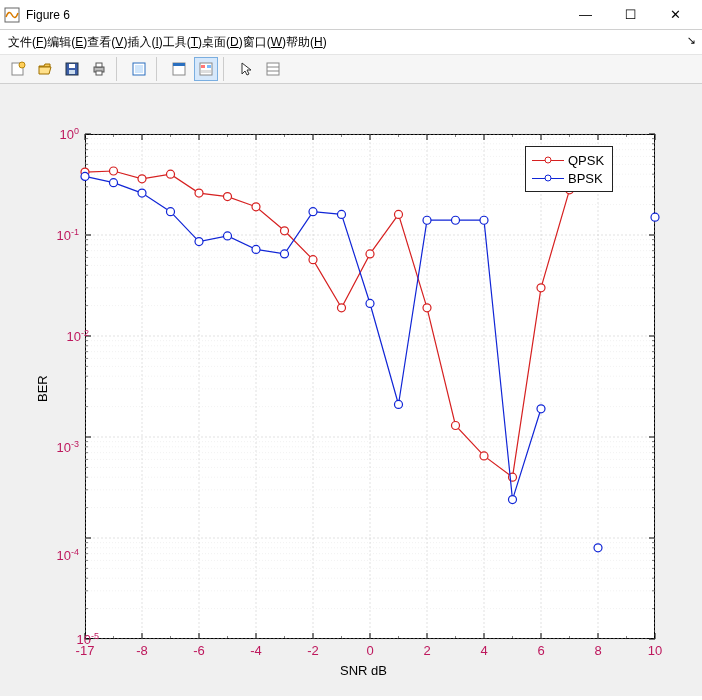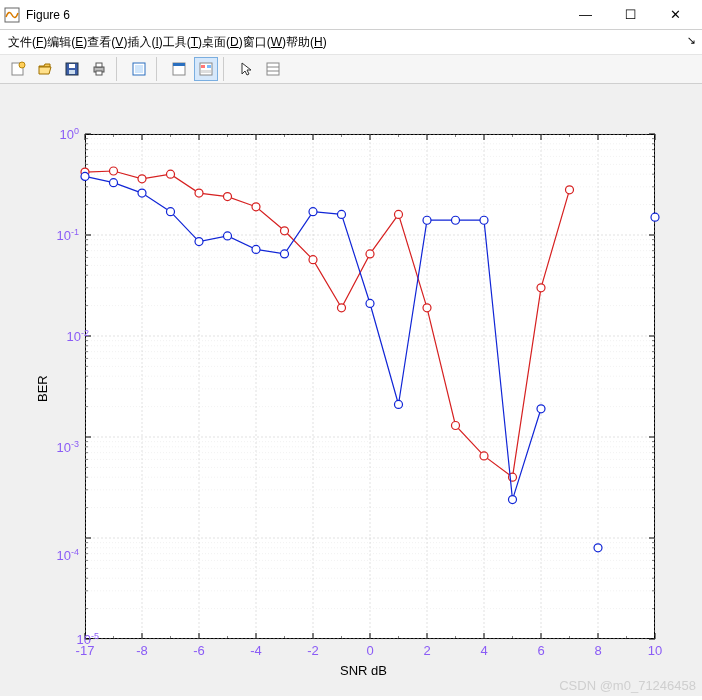--- a/index.html
+++ b/index.html
@@ -12,21 +12,21 @@
   .menubar { display: flex; align-items: center; height: 24px; padding: 0 8px; font-size: 12px; position:relative;}
   .menubar span u { text-decoration: underline; }
   .menu-arrow { position:absolute; right:6px; top:4px; font-size:11px; }
   .toolbar { display: flex; align-items: center; height: 30px; padding: 0 6px; gap: 3px; border-top:1px solid #e5e5e5; border-bottom:1px solid #cfcfcf; background:#f6f6f6;}
   .tbtn { width: 24px; height: 24px; display: flex; align-items: center; justify-content: center; border:1px solid transparent; }
   .tbtn.active { border:1px solid #7aaee0; background:#d6e8fb;}
   .tsep { width: 6px; height: 24px; border-left:1px solid #ccc; margin:0 2px;}
   .chartarea { position: relative; width: 702px; height: 612px; background: #f0f0f0; }
   .axes { position: absolute; background: #fff; border: 1px solid #000; }
   svg.plot { position: absolute; overflow: visible; }
-  .ticklabel { position: absolute; font-size: 13px; font-family: Arial; color:#8b5cf6; white-space:nowrap;}
+  .ticklabel { position: absolute; font-size: 13px; font-family: Arial; color:#be185d; white-space:nowrap;}
   .axlabel { position: absolute; font-size: 13px; font-family: Arial; }
   .legend { position: absolute; background: #fff; border: 1px solid #222; padding: 4px 8px 4px 6px; font-size: 13px; font-family: Arial;}
   .legrow { display: flex; align-items: center; height: 18px; }
   .legline { width: 32px; height: 14px; position: relative; margin-right: 4px;}
   .legline .ln { position:absolute; left:0; right:0; top:50%; height:1px; }
   .legline .mk { position:absolute; left:50%; top:50%; width:7px; height:7px; border-radius:50%; transform:translate(-50%,-50%); background:#fff;}
   .watermark { position:absolute; right:6px; bottom:3px; font-size:13px; color:#cfcfcf; font-family: Arial;}
 </style>
 </head>
 <body>
@@ -354,22 +354,37 @@
       <circle cx="399" cy="86.24106839649795" r="4" fill="#fff" stroke="#1025d6" stroke-width="1.2"></circle>
       <circle cx="427.5" cy="365.5986645871278" r="4" fill="#fff" stroke="#1025d6" stroke-width="1.2"></circle>
       <circle cx="456" cy="274.8458863037643" r="4" fill="#fff" stroke="#1025d6" stroke-width="1.2"></circle>
       <circle cx="513" cy="413.78791131381365" r="4" fill="#fff" stroke="#1025d6" stroke-width="1.2"></circle>
       <circle cx="570" cy="83.2147828353762" r="4" fill="#fff" stroke="#1025d6" stroke-width="1.2"></circle>
     </svg>
 
   <div class="axlabel" id="xlabel" style="left: 340px; top: 579px;">SNR  dB</div>
   <div class="axlabel" id="ylabel" style="transform: rotate(-90deg); transform-origin: left top; left: 35px; top: 317.5px;">BER</div>
 
-
-  <div class="watermark">CSDN @m0_71246458</div>
+  <div class="legend" id="legend" style="left: 525px; top: 62px;">
+    <div class="legrow">
+      <span class="legline">
+          <span class="ln" style="background:#d62020"></span>
+          <span class="mk" style="border:1px solid #d62020"></span>
+        </span>
+      <span>QPSK</span>
+    </div>
+    <div class="legrow">
+      <span class="legline">
+          <span class="ln" style="background:#1025d6"></span>
+          <span class="mk" style="border:1px solid #1025d6"></span>
+        </span>
+      <span>BPSK</span>
+    </div>
+  </div>
+
 <div class="ticklabel" style="right: 623px; top: 42px; text-align: right;">10<sup style="font-size:9px">0</sup></div>
     <div class="ticklabel" style="right: 623px; top: 143px; text-align: right;">10<sup style="font-size:9px">-1</sup></div>
     <div class="ticklabel" style="right: 613px; top: 244px; text-align: right;">10<sup style="font-size:9px">-2</sup></div>
     <div class="ticklabel" style="right: 623px; top: 355px; text-align: right;">10<sup style="font-size:9px">-3</sup></div>
     <div class="ticklabel" style="right: 623px; top: 463px; text-align: right; margin-left: 22px;">10<sup style="font-size:9px">-4</sup></div>
     <div class="ticklabel" style="right: 603px; top: 547px; text-align: right;">10<sup style="font-size:9px">-5</sup></div>
     <div class="ticklabel" style="left: 75px; top: 559px; width: 20px; text-align: center;">-17</div>
     <div class="ticklabel" style="left: 132px; top: 559px; width: 20px; text-align: center;">-8</div>
     <div class="ticklabel" style="left: 189px; top: 559px; width: 20px; text-align: center;">-6</div>
     <div class="ticklabel" style="left: 246px; top: 559px; width: 20px; text-align: center;">-4</div>

